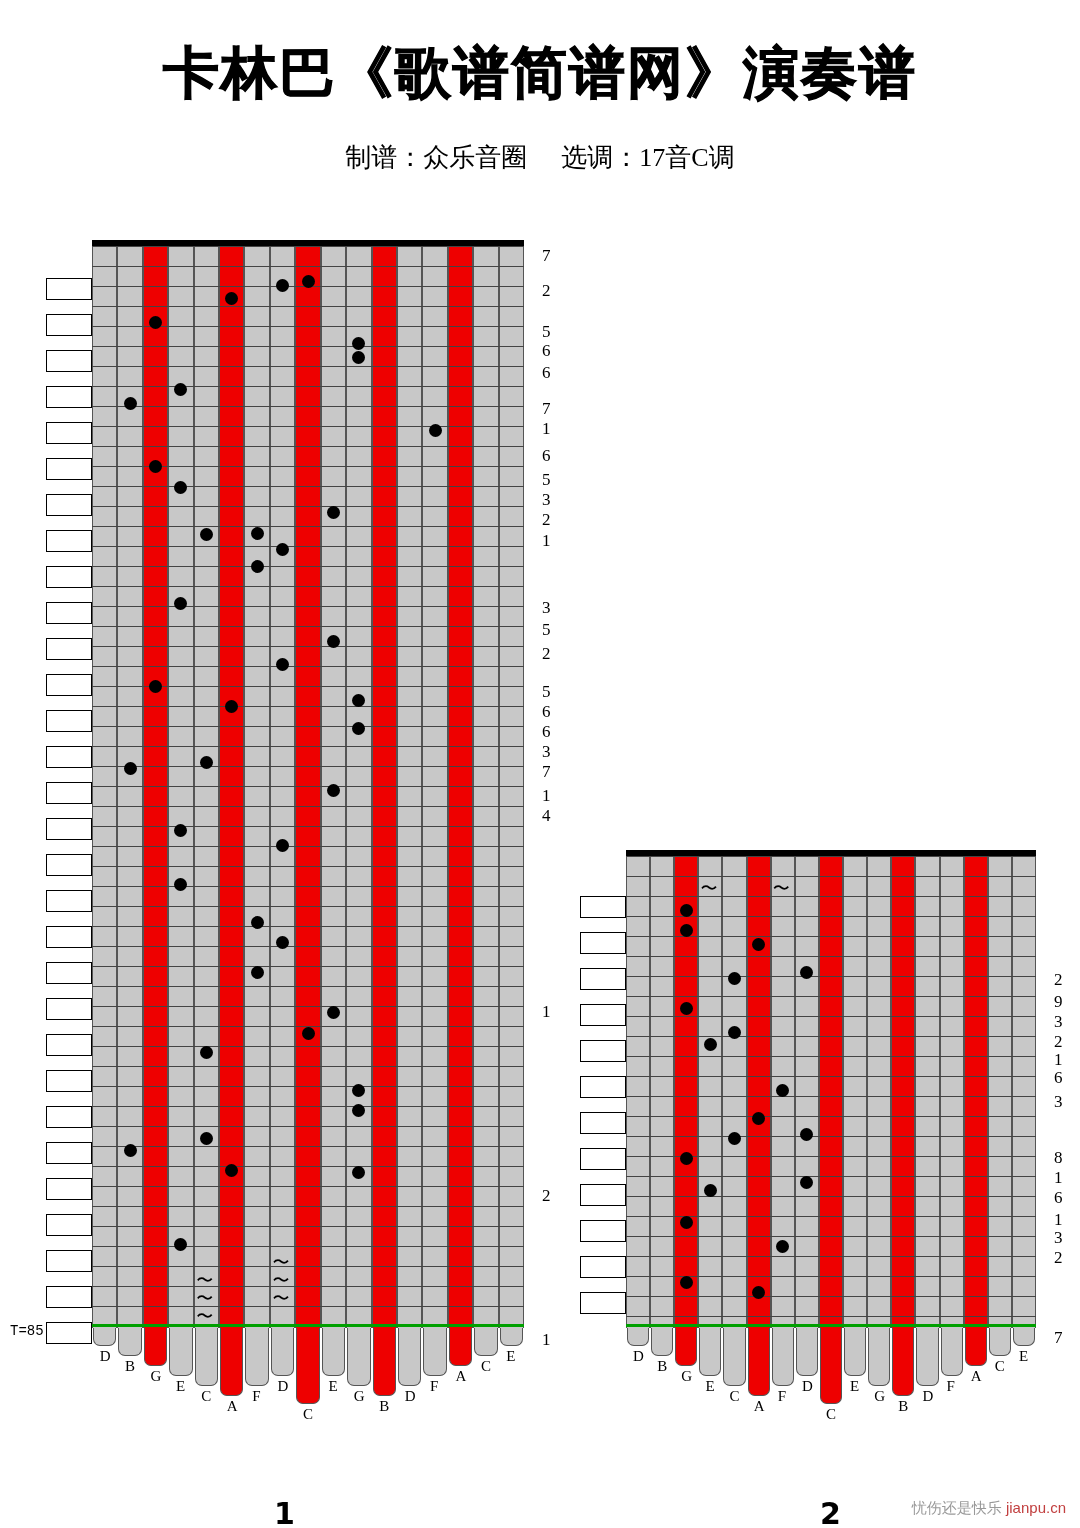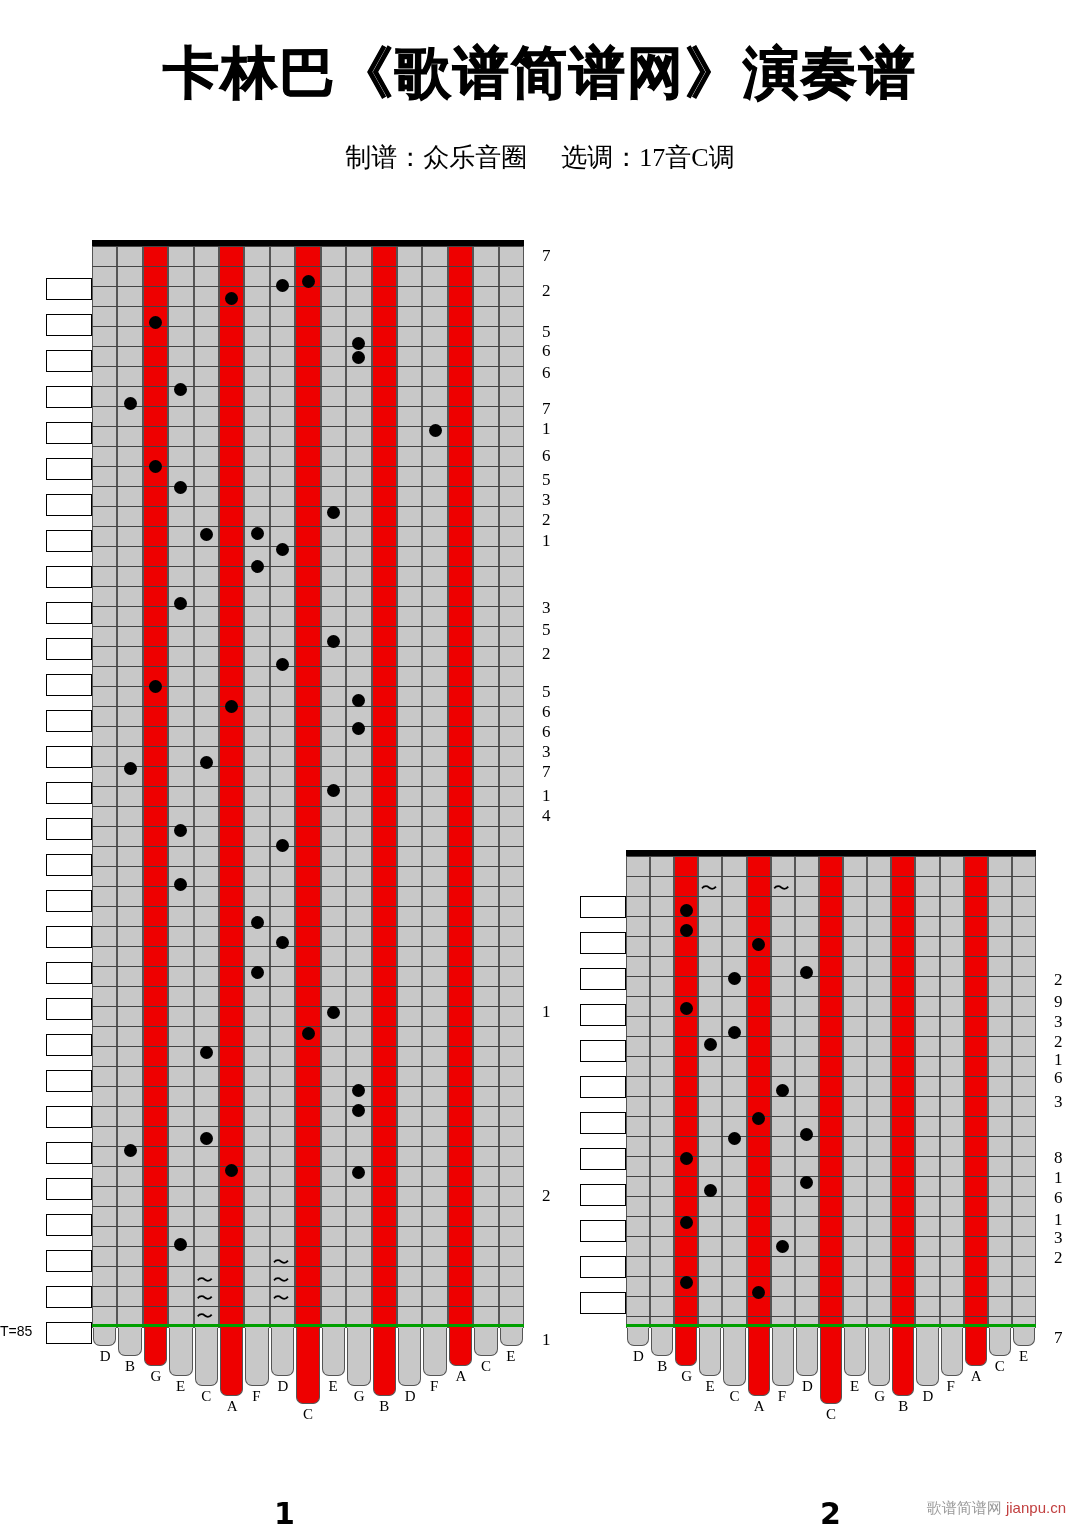--- a/index.html
+++ b/index.html
@@ -400,18 +400,18 @@
     <div class="numlabel" style="left: 428px; top: 332px;">6</div>
     <div class="numlabel" style="left: 428px; top: 354px;">1</div>
     <div class="numlabel" style="left: 428px; top: 372px;">3</div>
     <div class="numlabel" style="left: 428px; top: 392px;">2</div>
     <div class="numlabel" style="left: 428px; top: 472px;">7</div>
     <div class="tilde" style="left: 74.4118px; top: 28px;">〜</div>
     <div class="tilde" style="left: 146.765px; top: 28px;">〜</div>
   </div>
 <div class="blocknum" style="left:820px;top:1496px;">2</div>
 
-<div class="tempo" style="left:0;top:1323px;">T=85</div>
+<div class="tempo" style="left:10px;top:1323px;font-family:Liberation Mono, monospace;">T=85</div>
 
 <div id="watermark">
-  <span class="cn">歌谱简谱网</span>
+  <span class="cn">忧伤还是快乐</span>
   <span class="en">jianpu.cn</span>
 </div>
 
 </body></html>

